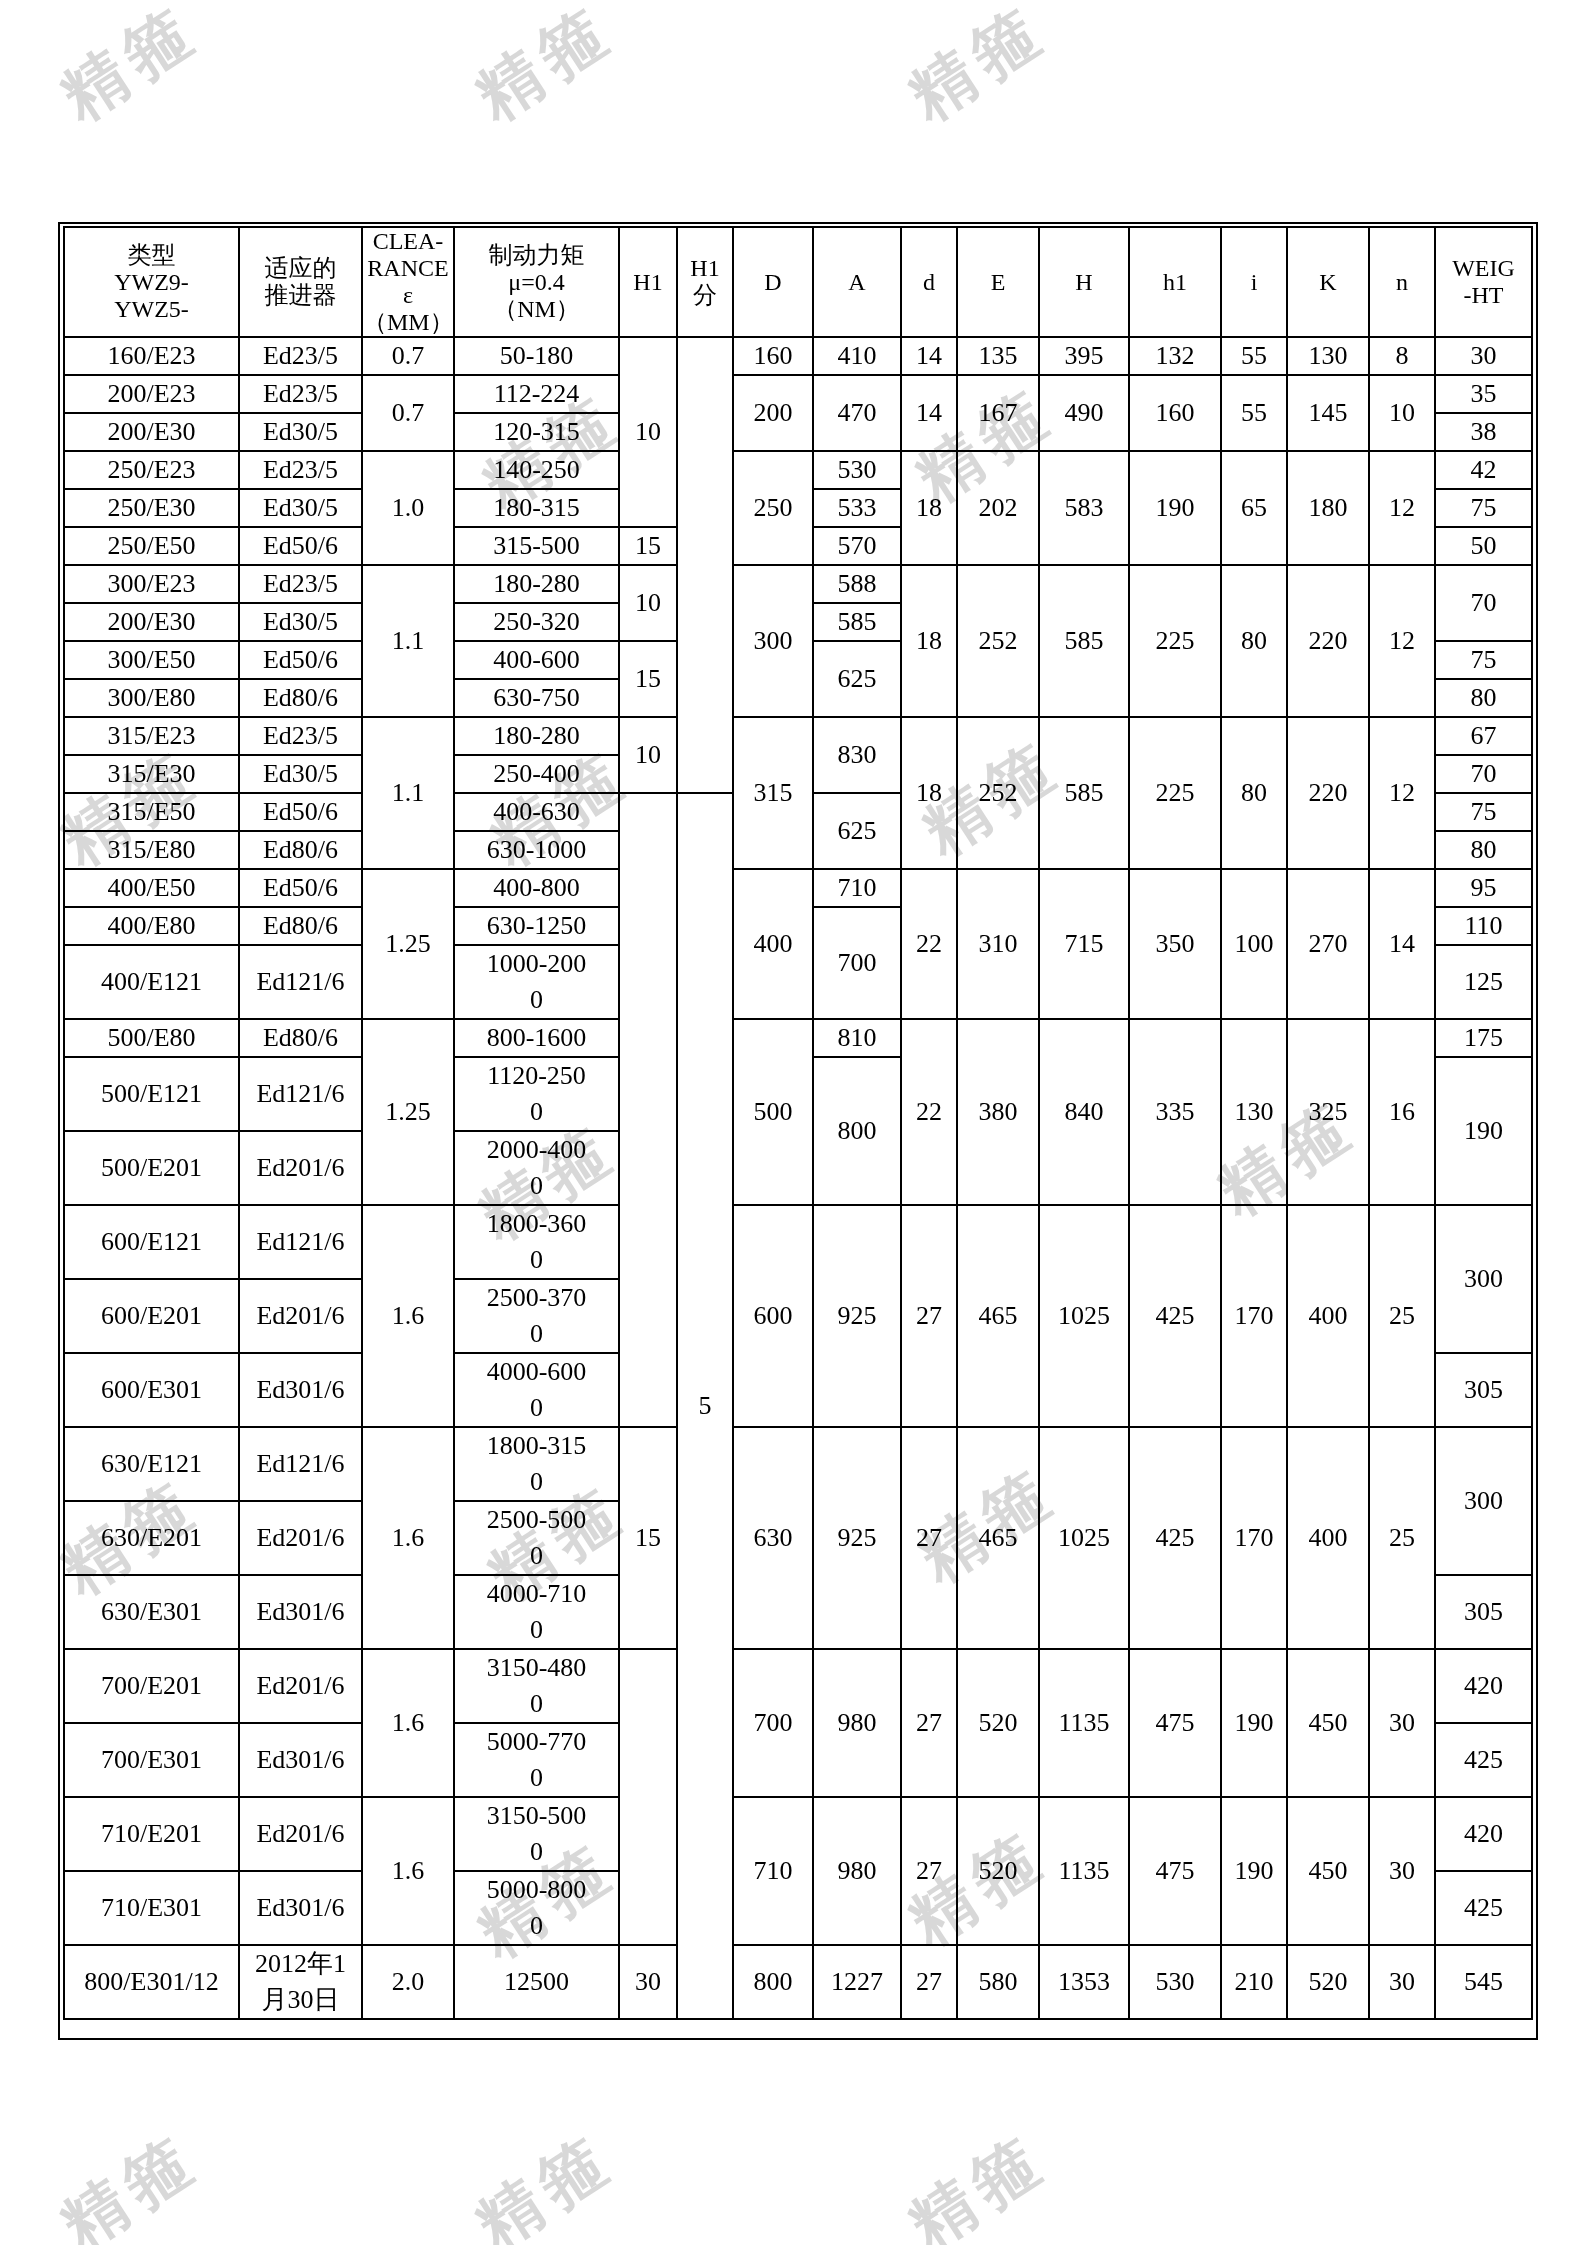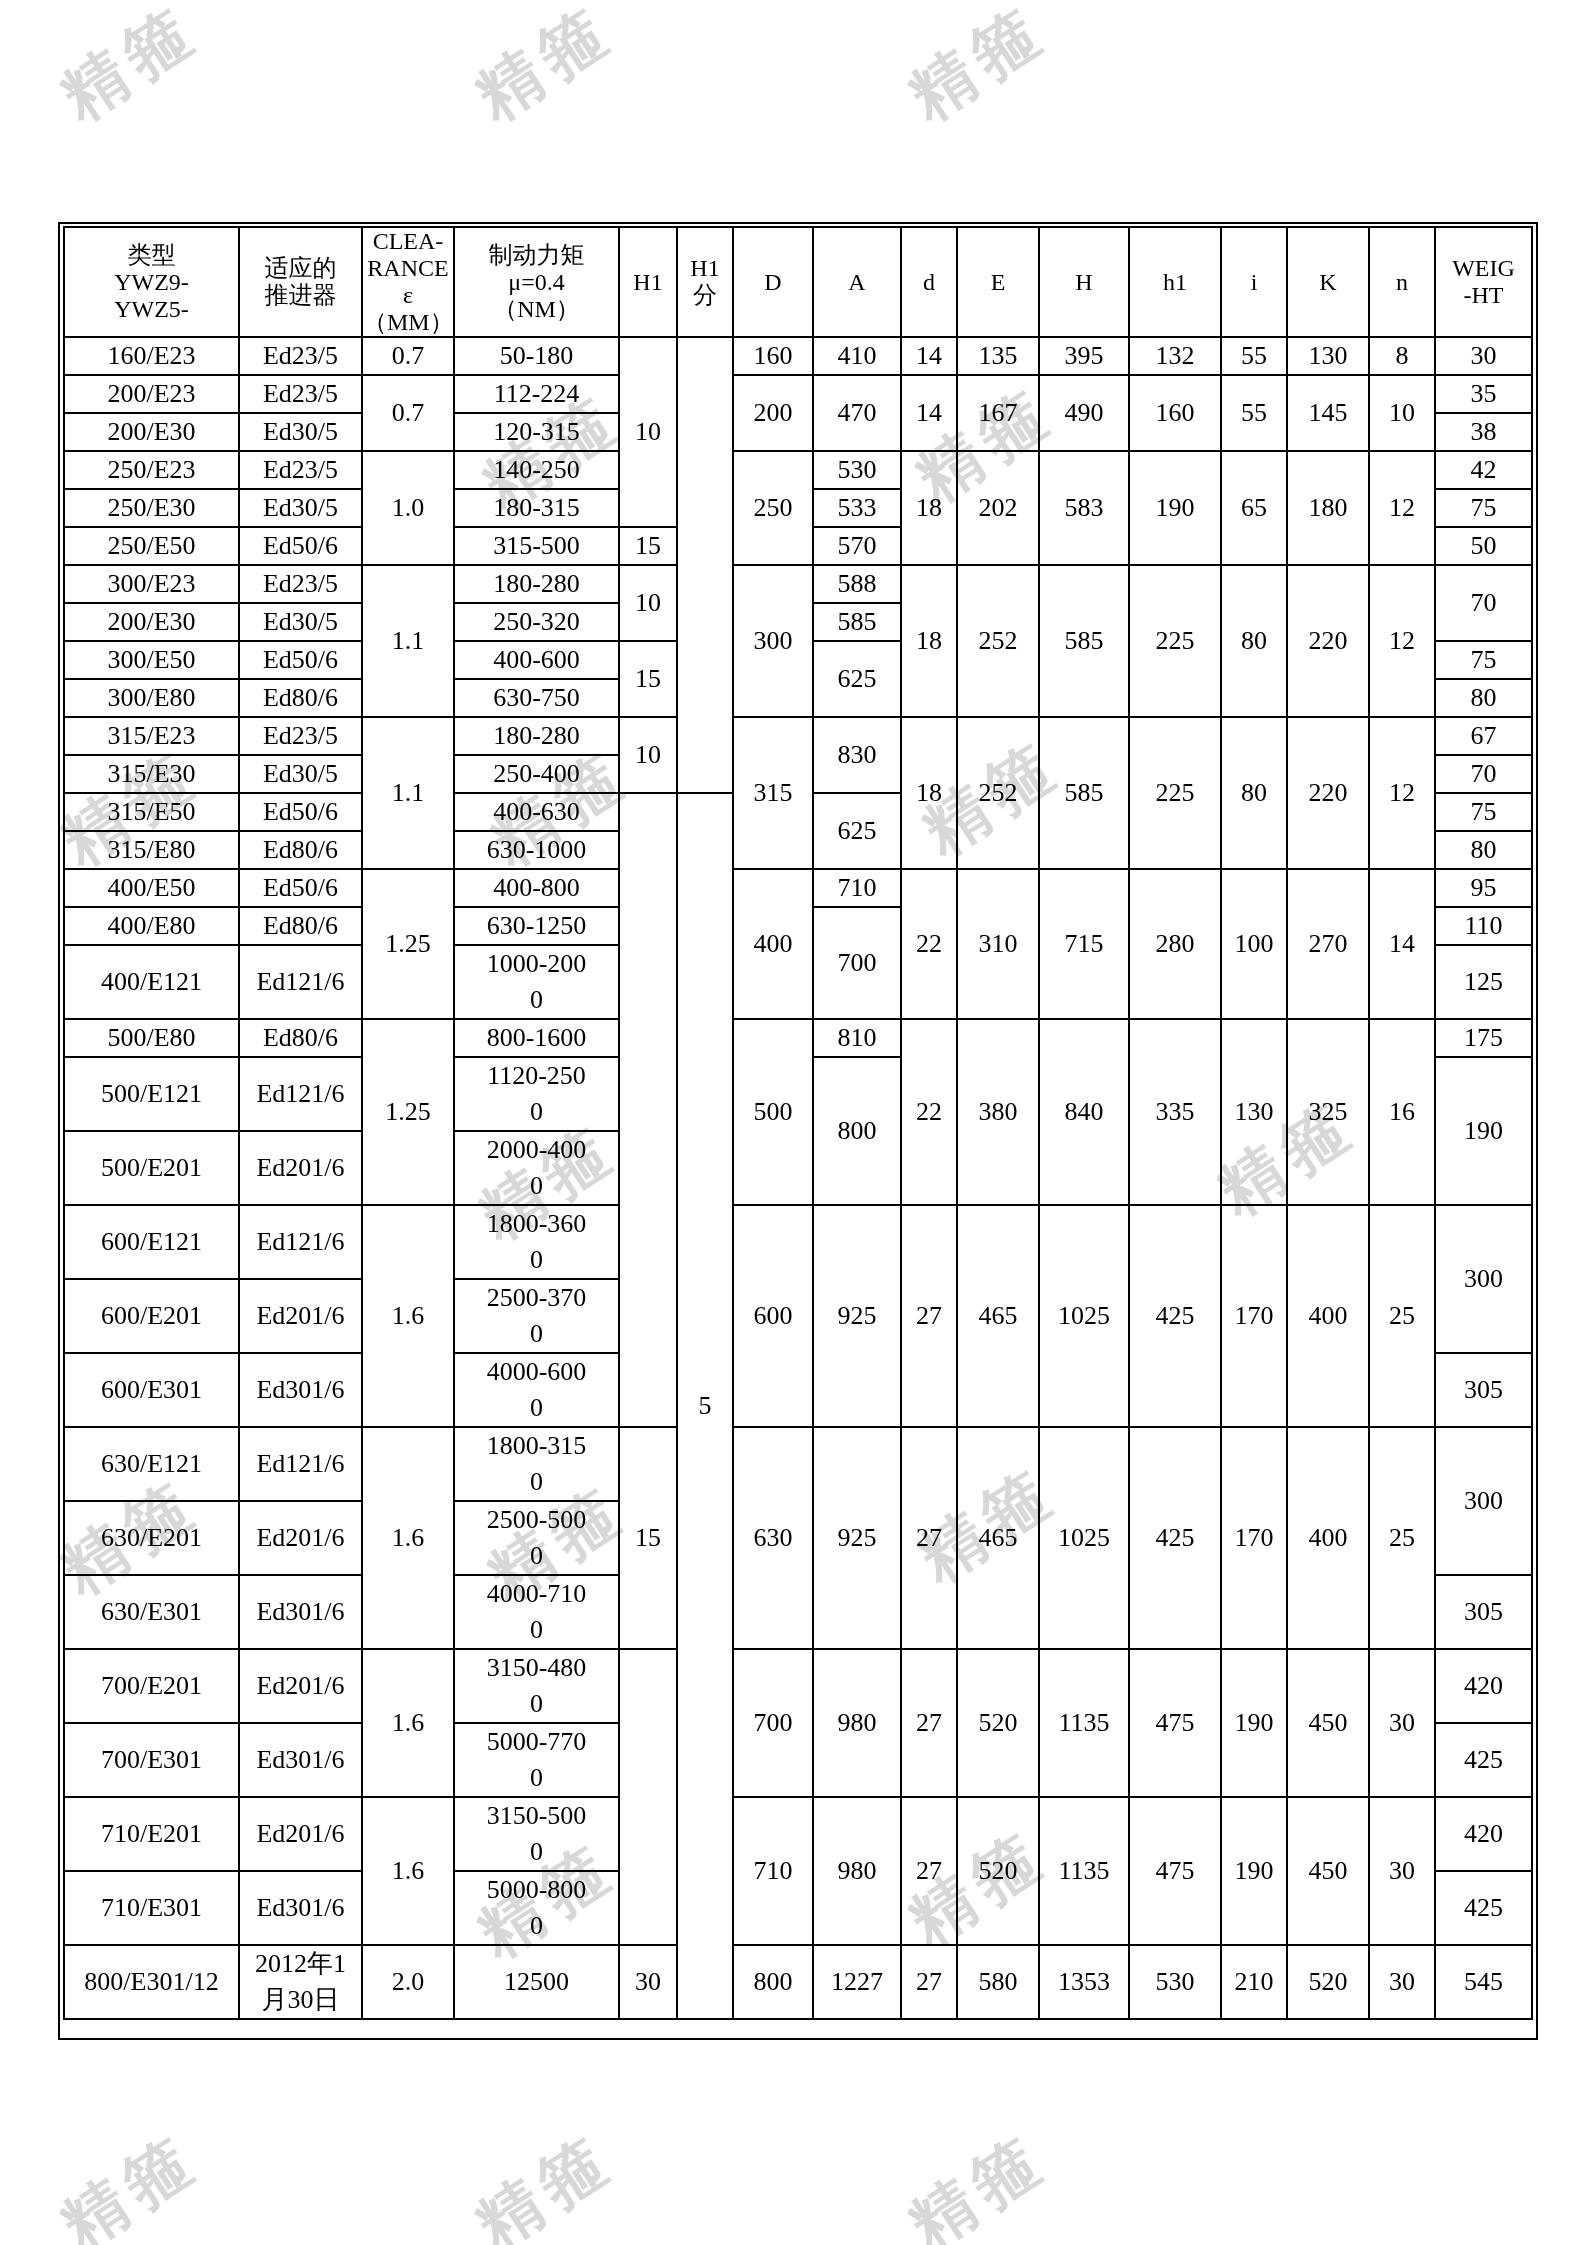--- a/index.html
+++ b/index.html
@@ -256,21 +256,21 @@
         <tr class="s">
           <td>400/E50</td>
           <td>Ed50/6</td>
           <td rowspan="3">1.25</td>
           <td>400-800</td>
           <td rowspan="3">400</td>
           <td>710</td>
           <td rowspan="3">22</td>
           <td rowspan="3">310</td>
           <td rowspan="3">715</td>
-          <td rowspan="3">280</td>
+          <td rowspan="3">350</td>
           <td rowspan="3">100</td>
           <td rowspan="3">270</td>
           <td rowspan="3">14</td>
           <td>95</td>
         </tr>
         <tr class="s">
           <td>400/E80</td>
           <td>Ed80/6</td>
           <td>630-1250</td>
           <td rowspan="2">700</td>

